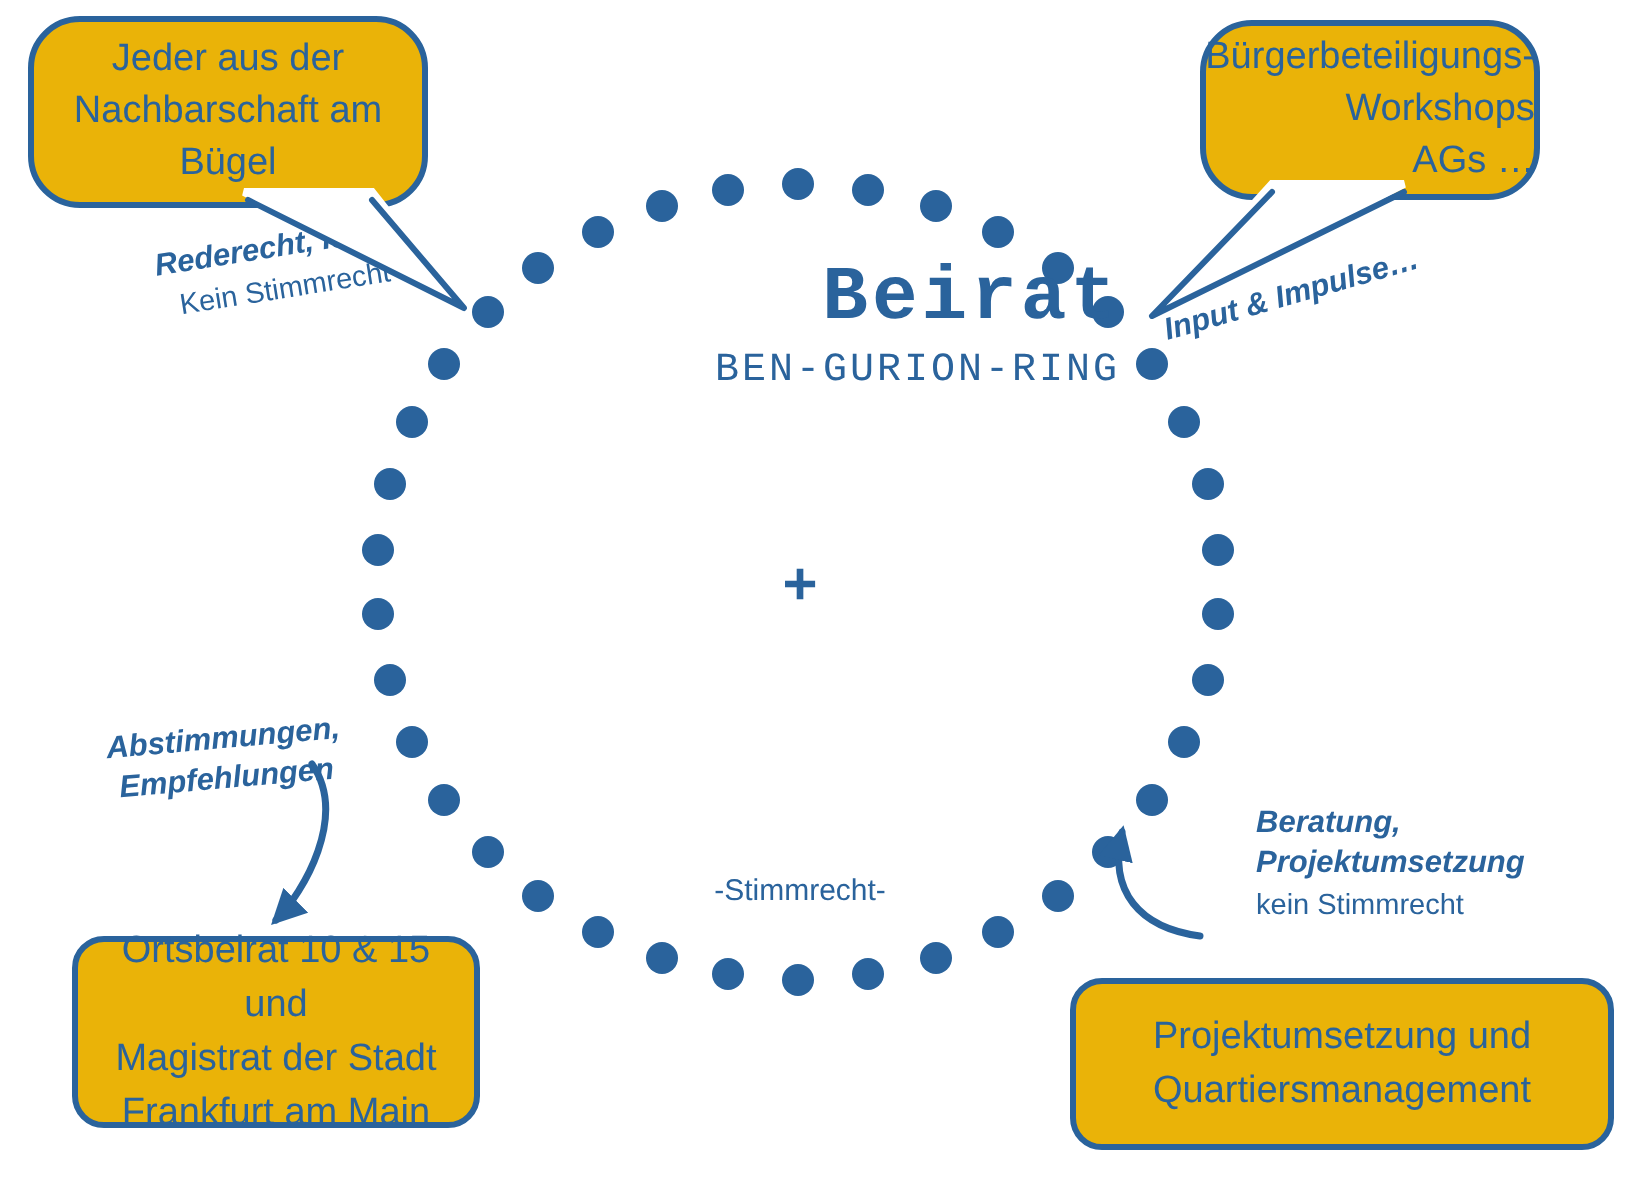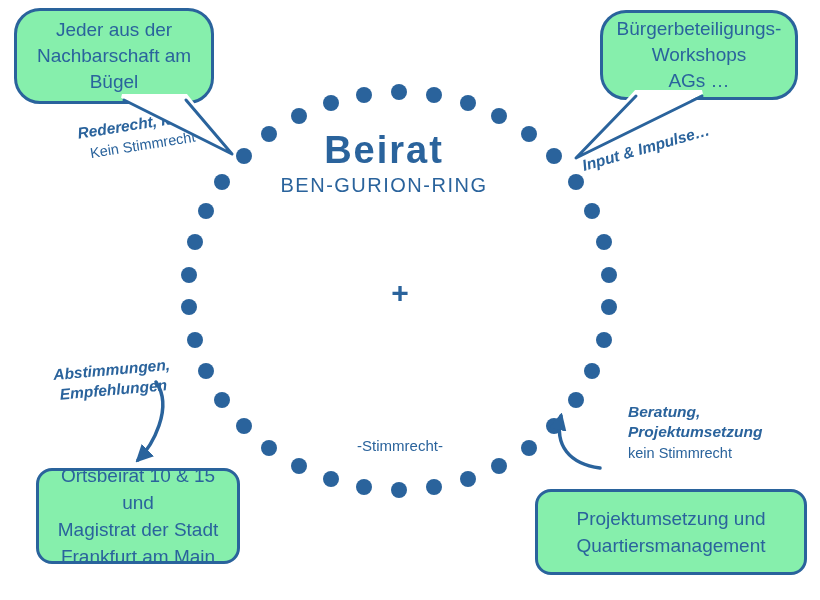--- a/index.html
+++ b/index.html
@@ -3,44 +3,44 @@
 <meta charset="utf-8">
 <style>
   :root { --blue:#2a639c; }
   html,body { margin:0; padding:0; background:#ffffff; }
   body { font-family:"Liberation Sans", sans-serif; }
   .canvas { position:relative; width:820px; height:600px; background:#fff; color:var(--blue); overflow:hidden; }
 
   .dot { position:absolute; width:16px; height:16px; border-radius:50%; background:var(--blue); }
 
   .bubble, .boxnode {
-    position:absolute; box-sizing:border-box; background:#86efac;
+    position:absolute; box-sizing:border-box; background:#eab308;
     border:3px solid var(--blue);
     display:flex; align-items:center; justify-content:center;
     text-align:center; color:var(--blue);
   }
   .bubble { border-radius:26px; font-size:19px; line-height:26px; font-weight:500; }
   .boxnode { border-radius:16px; font-size:19px; line-height:27px; font-weight:500; }
   .bubble span, .boxnode span { white-space:pre-line; }
 
   #b-tl { left:14px; top:8px;  width:200px; height:96px; }
-  #b-tr { left:600px; top:10px; width:198px; height:90px; }
+  #b-tr { left:600px; top:10px; width:170px; height:90px;text-align:right; }
   #box-bl { left:36px;  top:468px; width:204px; height:96px; }
   #box-br { left:535px; top:489px; width:272px; height:86px; }
 
   .note { position:absolute; color:var(--blue); text-align:center; }
   .note .em  { font-weight:bold; font-style:italic; font-size:15.5px; line-height:20px; white-space:pre-line; }
   .note .reg { font-weight:normal; font-size:14.5px; line-height:19px; margin-top:2px; white-space:pre-line; }
   #note-tl { left:62px;  top:114px; width:158px; transform:rotate(-9deg); }
   #note-tr { left:570px; top:138px; width:152px; transform:rotate(-16deg); }
   #note-bl { left:40px;  top:360px; width:145px; transform:rotate(-5deg); }
   #note-br { left:628px; top:402px; width:170px; text-align:left; }
   #note-br .reg { font-size:14.5px; }
 
-  .center-head { position:absolute; left:224px; top:128px; width:320px; text-align:center; }
+  .center-head { position:absolute; left:240px; top:128px; width:320px; text-align:right;font-family:Liberation Mono, monospace; }
   .center-head .title { font-size:38px; font-weight:bold; letter-spacing:2px; line-height:44px; }
   .center-head .sub1  { font-size:20px; letter-spacing:4px; line-height:27px; margin-top:3px; }
   .center-head .sub2  { font-size:20px; letter-spacing:1.5px; line-height:27px; }
 
   .group { position:absolute; text-align:center; font-size:17.5px; line-height:25.5px; white-space:pre-line; }
   #group-left  { left:212px; top:262px; width:190px; }
   #group-right { left:418px; top:262px; width:148px; }
   #plus { position:absolute; left:384px; top:276px; width:32px; text-align:center; font-size:30px; font-weight:bold; }
   #voting { position:absolute; left:310px; top:437px; width:180px; text-align:center; font-size:15px; }
 

